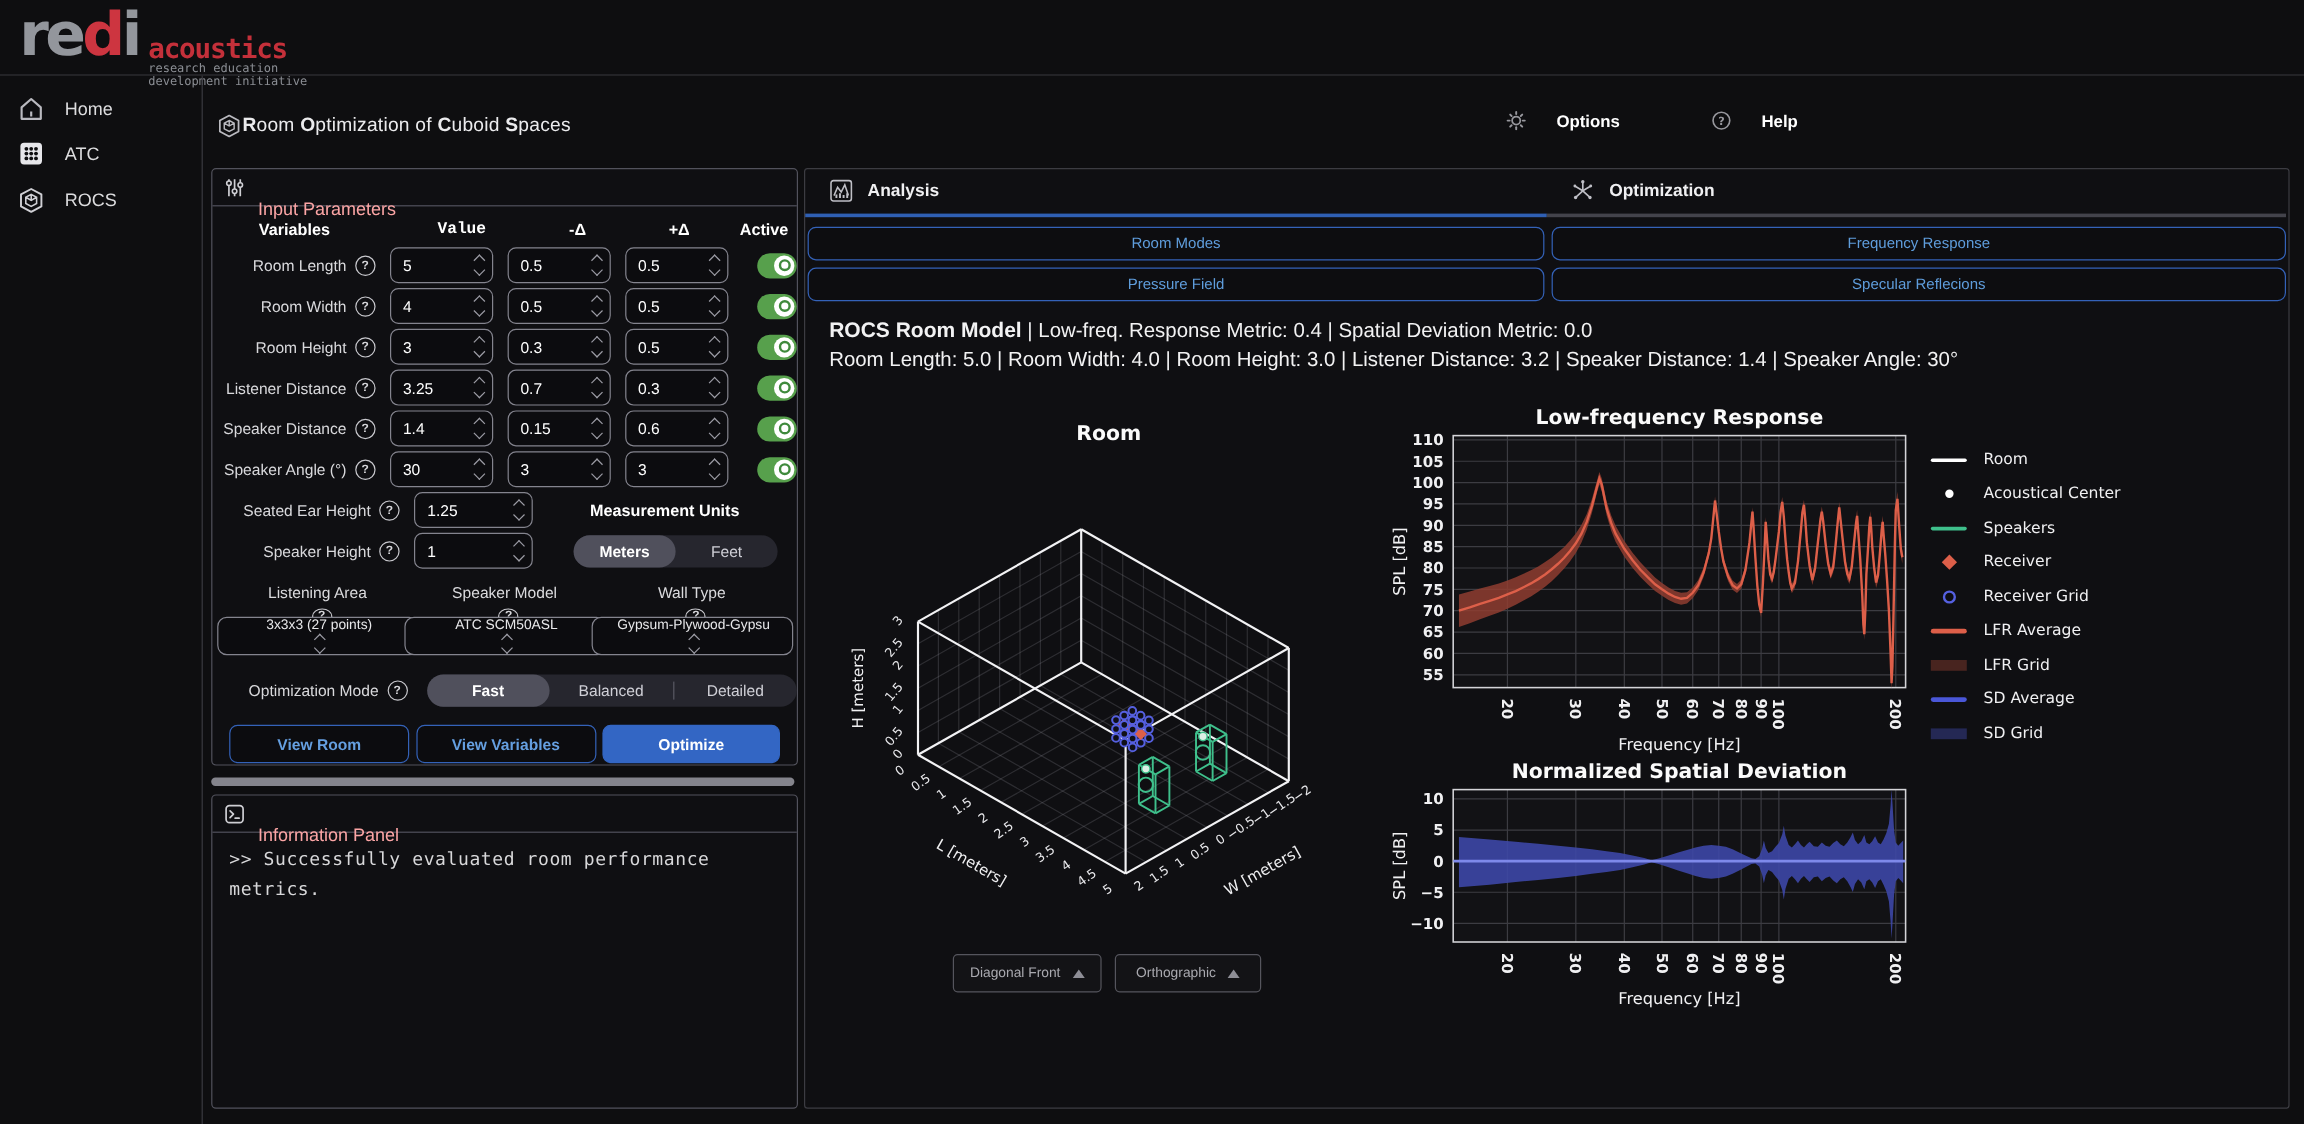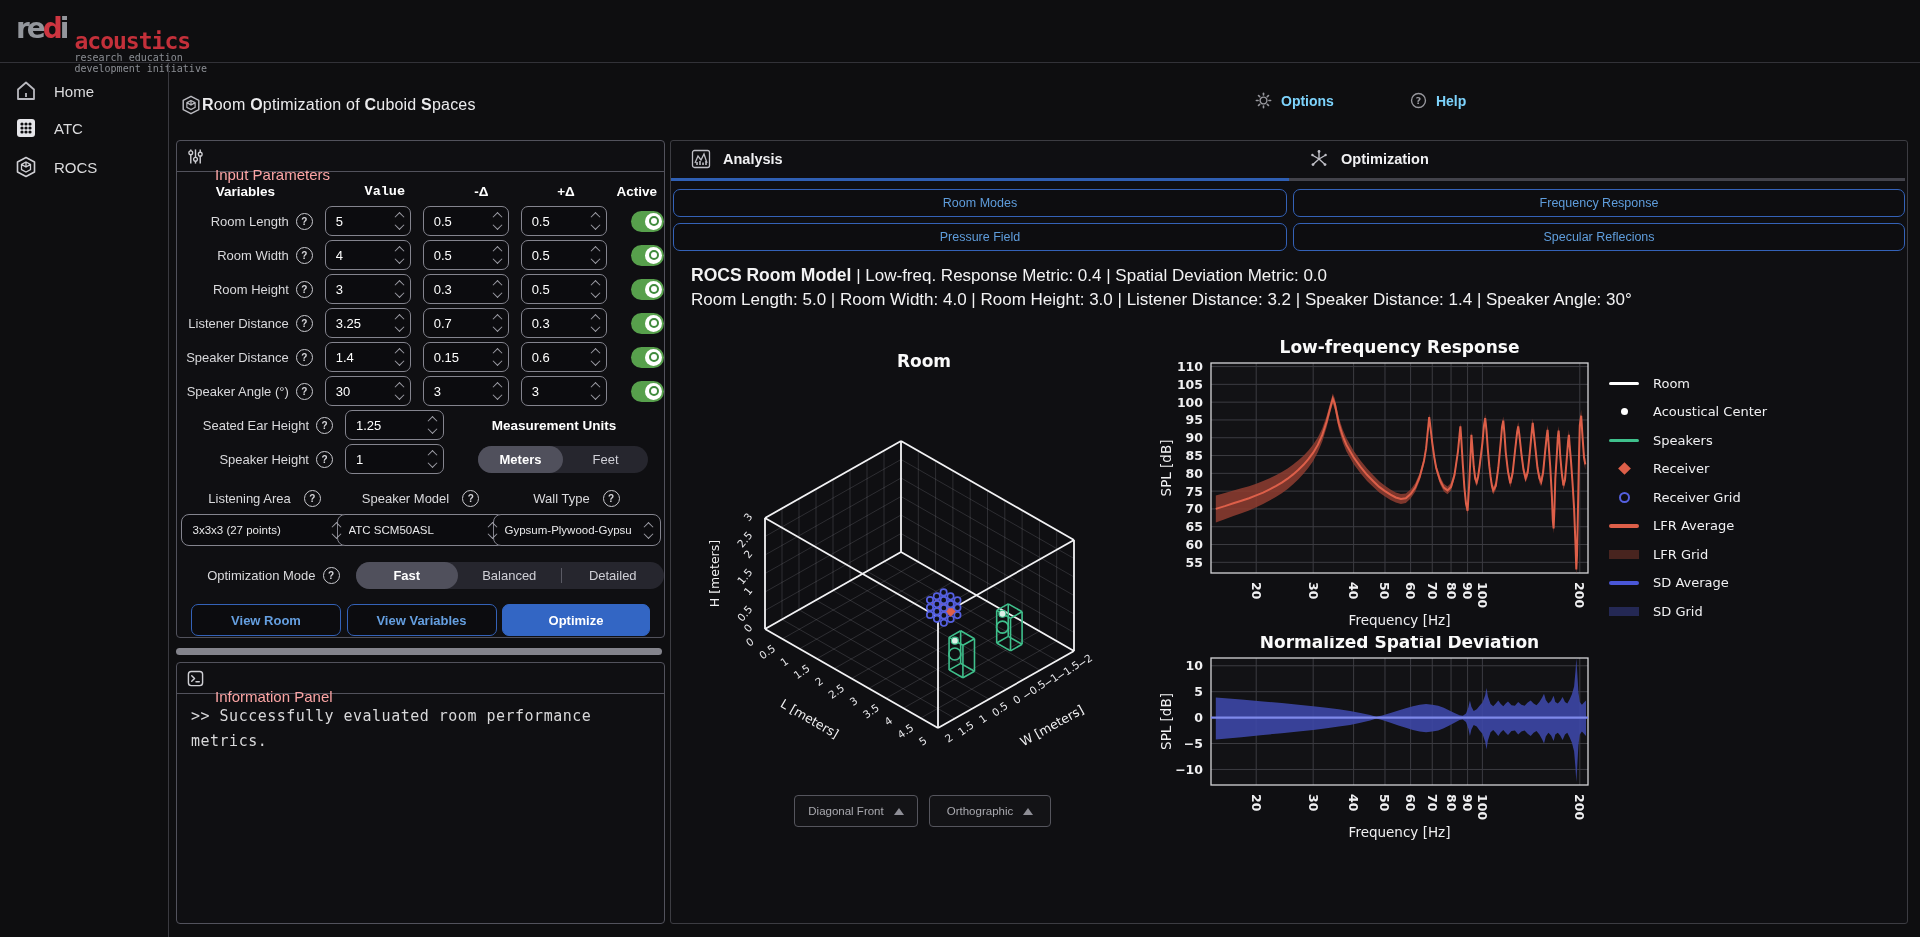--- a/index.html
+++ b/index.html
@@ -1,35 +1,35 @@
 <!DOCTYPE html>
 <html><head>
 <meta charset="utf-8">
 <style>
   html,body{margin:0;padding:0;background:#0b0b0d;}
   #app{position:relative;width:1920px;height:937px;background:#0e0e10;overflow:hidden;
        font-family:"Liberation Sans",sans-serif;color:#e6e6e6;}
   
   #topbar{position:absolute;left:0;top:0;width:1920px;height:62px;background:#0e0e10;border-bottom:1px solid #323238;}
   #logo{position:absolute;left:16px;top:6px;display:flex;align-items:flex-start;}
-  #logo .word{font-family:"DejaVu Sans",sans-serif;font-weight:800;font-size:28px;line-height:46px;letter-spacing:-3px;color:#93969c;}
+  #logo .word{font-family:"DejaVu Sans",sans-serif;font-weight:800;font-size:50px;line-height:46px;letter-spacing:-3px;color:#93969c;}
   #logo .word .acc{color:#cd3540;}
   #logo .rblock{margin-left:8px;margin-top:24px;}
   #logo .acoustics{font-family:"DejaVu Sans Mono",monospace;font-weight:700;font-size:23px;line-height:22px;color:#c4303a;letter-spacing:-1px;}
   #logo .tag{font-family:"DejaVu Sans Mono",monospace;font-size:10px;line-height:11px;color:#8b8e94;letter-spacing:0;}
   
   #sidebar{position:absolute;left:0;top:63px;width:168px;height:874px;border-right:1px solid #3a3a40;}
   .side-item{position:absolute;left:14px;display:flex;align-items:center;gap:16px;height:30px;cursor:pointer;}
   .side-item span.lbl{font-size:15px;color:#dcdcde;}
   
   #main-header{position:absolute;left:180px;top:90px;height:30px;display:flex;align-items:center;}
   #page-title{font-size:16px;color:#ebebed;letter-spacing:.2px;}
   #page-title b{font-weight:800;} #page-title span{font-weight:500;}
   #top-actions{position:absolute;top:92px;left:1255px;display:flex;gap:76px;align-items:center;}
-  .top-action{display:flex;align-items:center;gap:9px;color:#7dd3fc;font-size:14px;font-weight:600;cursor:pointer;}
+  .top-action{display:flex;align-items:center;gap:25px;color:#ffffff;font-size:14px;font-weight:600;cursor:pointer;}
   
   .panel{position:absolute;background:#0f0f12;border:1px solid #52525c;border-radius:4px;}
   .panel-header{display:flex;align-items:center;gap:11px;height:30px;padding:0 10px;border-bottom:1px solid #52525c;}
   .panel-title{font-size:15px;font-weight:400;color:#fca5a5;margin-top:36px;}
   
   #param-head{display:flex;align-items:center;height:26px;margin-top:6px;font-weight:700;font-size:13.5px;color:#fff;}
   #param-head .c0{width:150px;text-align:center;} #param-head .c1{width:108px;text-align:center;margin-left:22px;font-family:Liberation Mono, monospace;}
   #param-head .c2{width:82px;text-align:center;margin-left:10px;} #param-head .c3{width:82px;text-align:center;margin-left:10px;}
   #param-head .c4{width:60px;text-align:center;margin-left:6px;}
   .prow{display:flex;align-items:center;height:34px;padding-left:8px;}
@@ -46,23 +46,23 @@
        display:flex;align-items:center;justify-content:center;}
   .tog .knob::after{content:'';width:6px;height:6px;border:2px solid #3f8a3c;border-radius:50%;}
   .munits-title{flex:1;text-align:center;font-weight:700;font-size:13.5px;color:#fff;}
   .seg{display:flex;align-items:center;background:#26262e;border-radius:14px;height:27px;}
   .seg .opt{flex:1;text-align:center;font-size:13px;color:#cfcfd6;padding:0 14px;line-height:27px;cursor:pointer;white-space:nowrap;}
   .seg .opt.on{background:#50505c;border-radius:14px;color:#fff;font-weight:600;}
   .seg .divider{width:1px;height:15px;background:#5a5a64;}
   #mu-seg{width:170px;margin-left:34px;}
   #selects-row{display:flex;justify-content:space-between;padding:10px 14px 0 14px;}
   .sel-col{display:flex;flex-direction:column;align-items:center;width:147px;}
-  .sel-label{display:flex;align-items:center;gap:6px;font-size:13px;color:#dadadd;height:24px;}
+  .sel-label{display:flex;align-items:center;gap:6px;font-size:13px;color:#dadadd;height:24px;flex-direction:column;}
   .sel-box{display:flex;align-items:center;justify-content:space-between;width:100%;height:30px;margin-top:4px;
-       border:1px solid #84848e;border-radius:8px;background:#0c0c0f;padding:0 8px 0 11px;font-size:11.5px;color:#e8e8ea;cursor:pointer;}
+       border:1px solid #84848e;border-radius:8px;background:#0c0c0f;padding:0 8px 0 11px;font-size:11.5px;color:#e8e8ea;cursor:pointer;flex-direction:column;}
   .sel-box .val{overflow:hidden;white-space:nowrap;text-overflow:clip;}
   .updown{display:flex;flex-direction:column;gap:3px;}
   #optmode-row{display:flex;align-items:center;margin-top:16px;padding-left:14px;}
   #optmode-row .plabel{width:130px;}
   #opt-seg{width:322px;margin-left:16px;}
   #param-buttons{display:flex;justify-content:space-between;padding:0 14px;margin-top:15px;}
   .btn{height:30px;border-radius:7px;display:flex;align-items:center;justify-content:center;font-size:13px;font-weight:700;cursor:pointer;}
   .btn-o{width:148px;border:1.5px solid #3462b8;color:#659fe0;background:#0c0c0f;}
   .btn-f{width:146px;background:#3366c4;color:#fff;border:1.5px solid #3366c4;}
   #hscroll{position:absolute;left:176px;top:648px;width:486px;height:7px;border-radius:4px;background:#84848c;cursor:pointer;}

